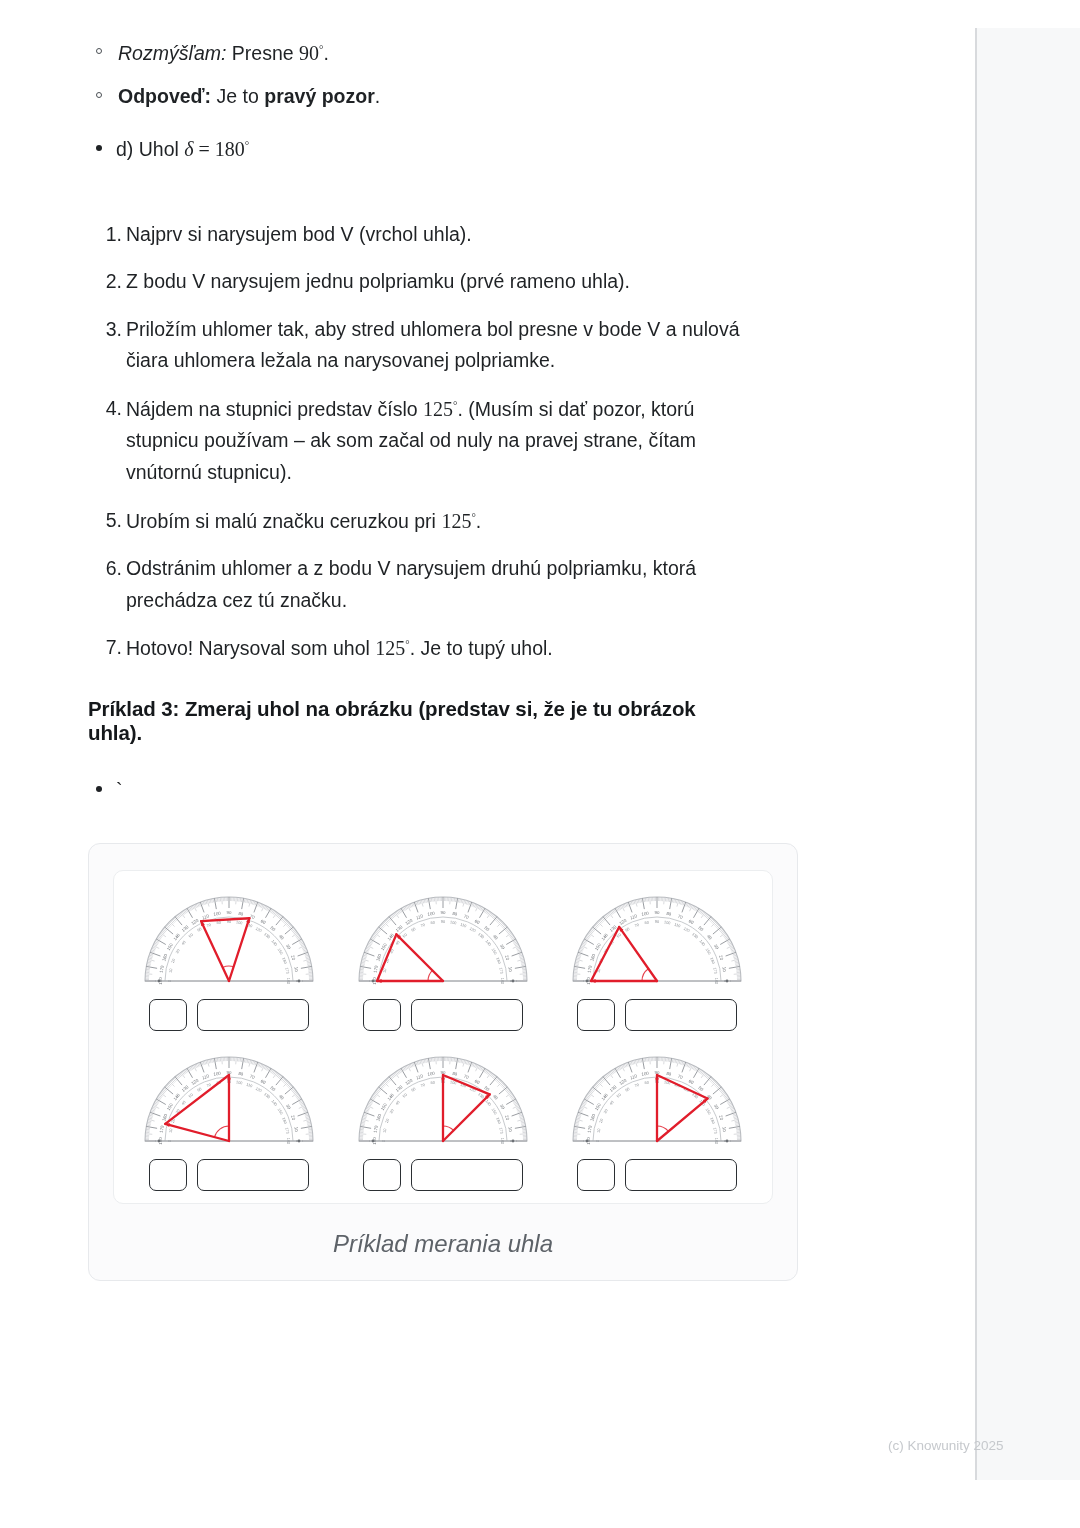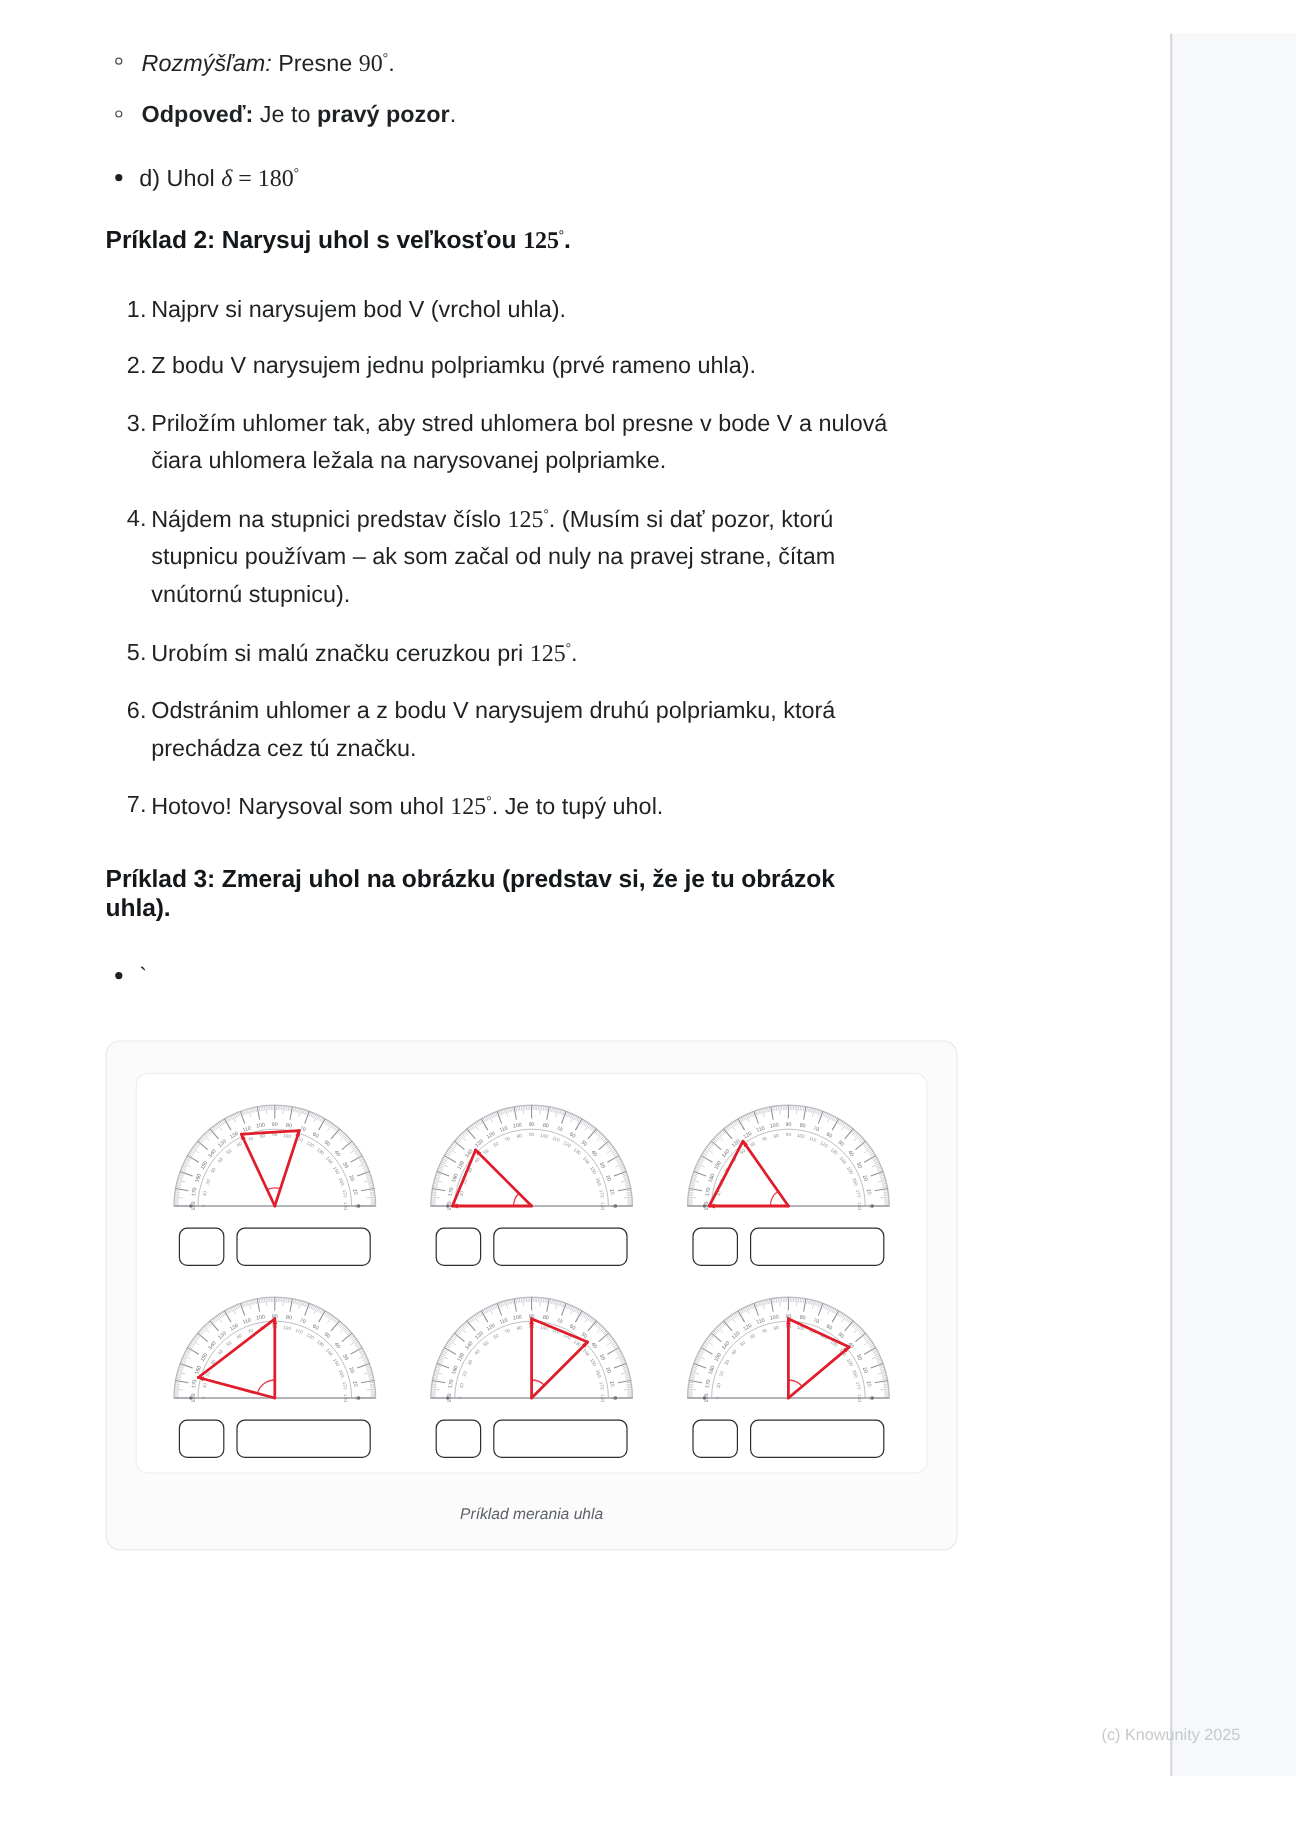--- a/index.html
+++ b/index.html
@@ -107,27 +107,27 @@
     display:grid;
     grid-template-columns:repeat(3,1fr);
     row-gap:14px;column-gap:4px;
   }
   .cell{display:flex;flex-direction:column;align-items:center;}
   .boxrow{display:flex;gap:10px;margin-top:2px;align-items:center;}
   .box-sm{width:36px;height:30px;border:1.8px solid #2b2f33;border-radius:7px;background:#fff;}
   .box-lg{width:110px;height:30px;border:1.8px solid #2b2f33;border-radius:7px;background:#fff;}
 
   .caption{
-    text-align:center;font-style:italic;font-size:13px;color:#5d6268;
+    text-align:center;font-style:italic;font-size:24px;color:#5d6268;
     margin-top:26px;
   }
 
   
   #watermark{
-    position:absolute;left:918px;top:1438px;
+    position:absolute;left:888px;top:1438px;
     font-size:13.5px;color:#c6c9cd;white-space:nowrap;
     font-family:"Liberation Sans", sans-serif;
   }
 </style>
 </head>
 <body>
 
 <div id="page-edge"></div>
 
 <div id="doc">
@@ -148,21 +148,20 @@
   <ul class="ul-outer">
     <li class="li-outer">
       <span class="bullet"></span>
       <span>d) Uhol </span><span class="mvar">δ</span><span class="mono-num"> = </span><span class="mono-num">180</span><span class="deg">°</span>
 
     </li>
   </ul>
 
   <div class="gap-22"></div>
 
-  <h3 class="heading"><span>Príklad 2: Narysuj uhol s veľkosťou </span><span class="mono-num">125</span><span class="deg">°</span><span>.</span></h3>
 
   <div class="gap-30"></div>
 
   <ol class="steps">
     <li><span>Najprv si narysujem bod V (vrchol uhla).</span></li>
     <li><span>Z bodu V narysujem jednu polpriamku (prvé rameno uhla).</span></li>
     <li><span>Priložím uhlomer tak, aby stred uhlomera bol presne v bode V a nulová čiara uhlomera ležala na narysovanej polpriamke.</span></li>
     <li><span>Nájdem na stupnici predstav číslo </span><span class="mono-num">125</span><span class="deg">°</span><span>. (Musím si dať pozor, ktorú stupnicu používam – ak som začal od nuly na pravej strane, čítam vnútornú stupnicu).</span></li>
     <li><span>Urobím si malú značku ceruzkou pri </span><span class="mono-num">125</span><span class="deg">°</span><span>.</span></li>
     <li><span>Odstránim uhlomer a z bodu V narysujem druhú polpriamku, ktorá prechádza cez tú značku.</span></li>

